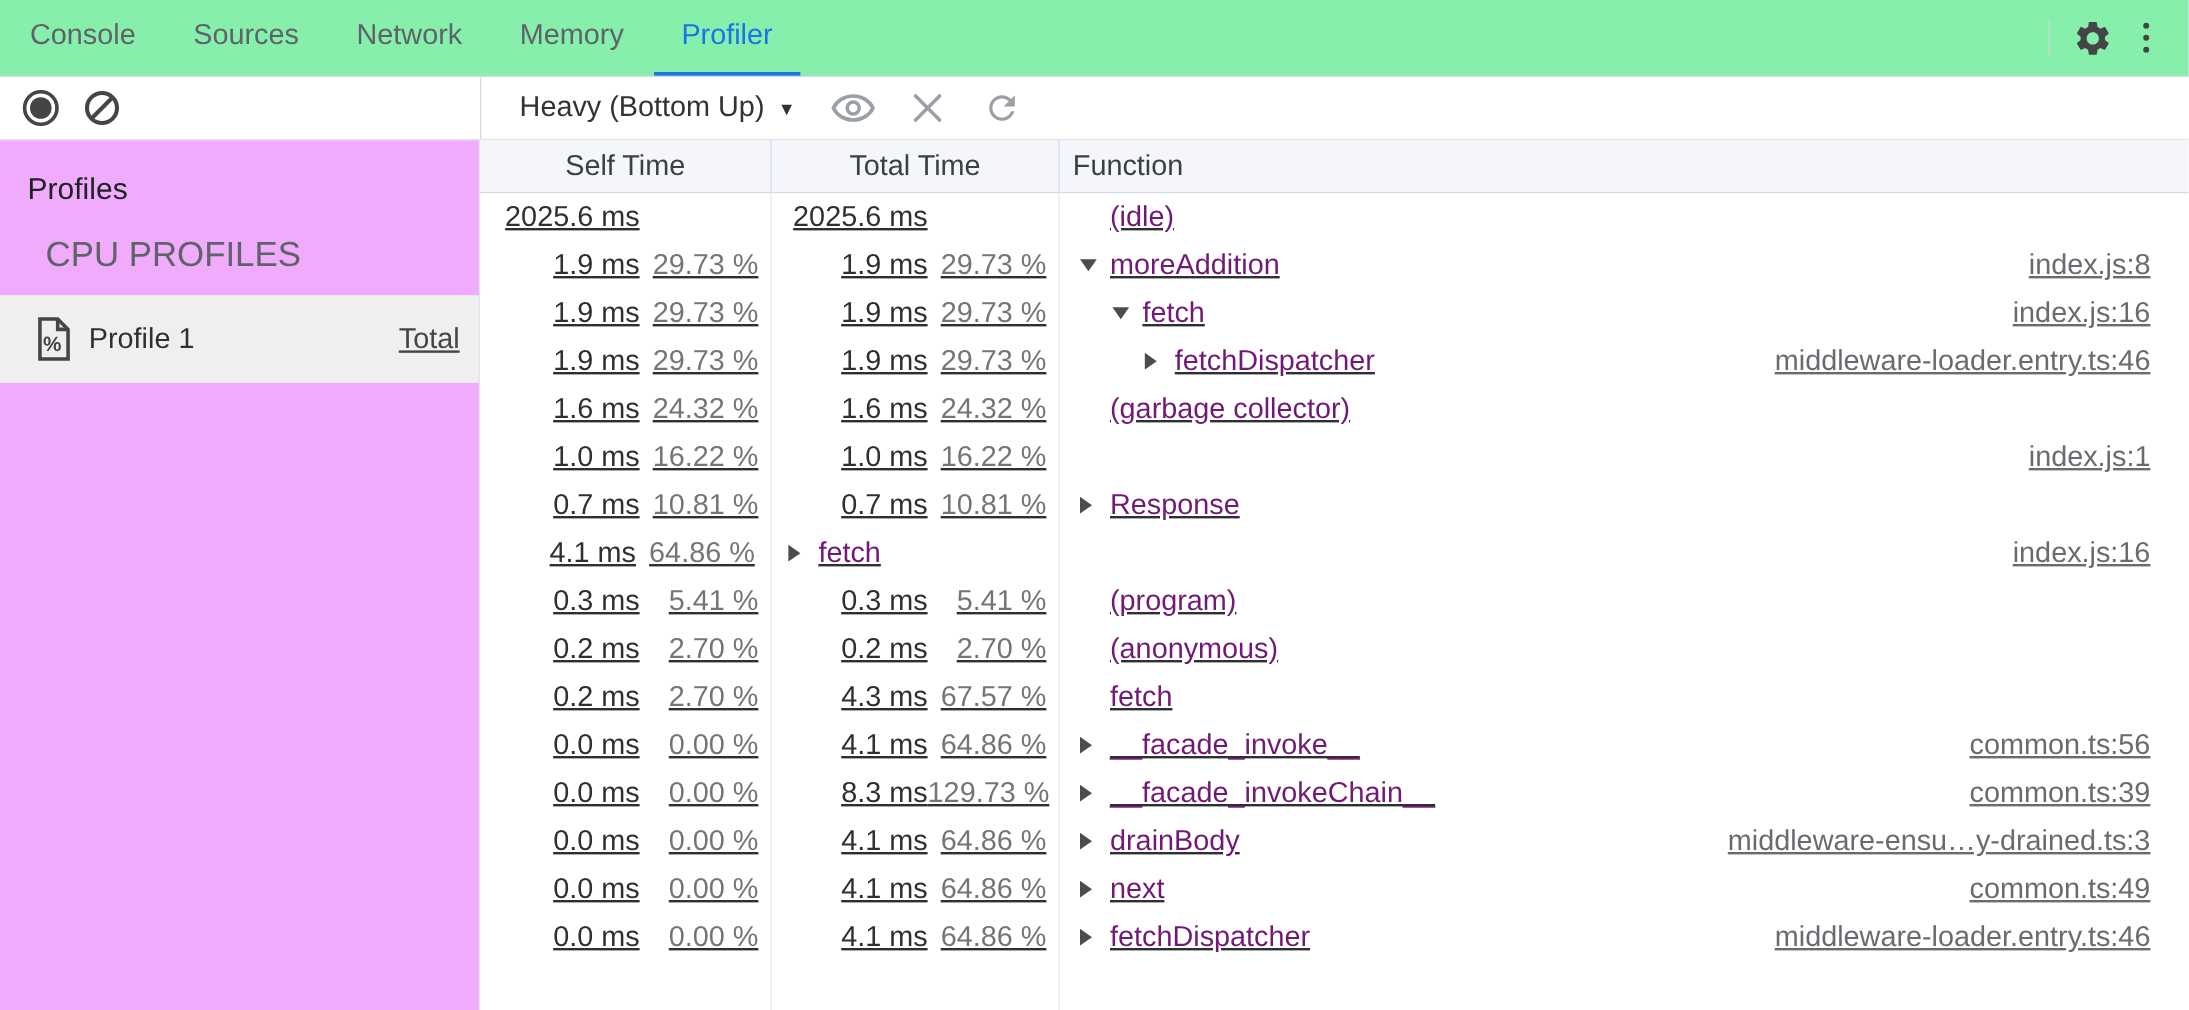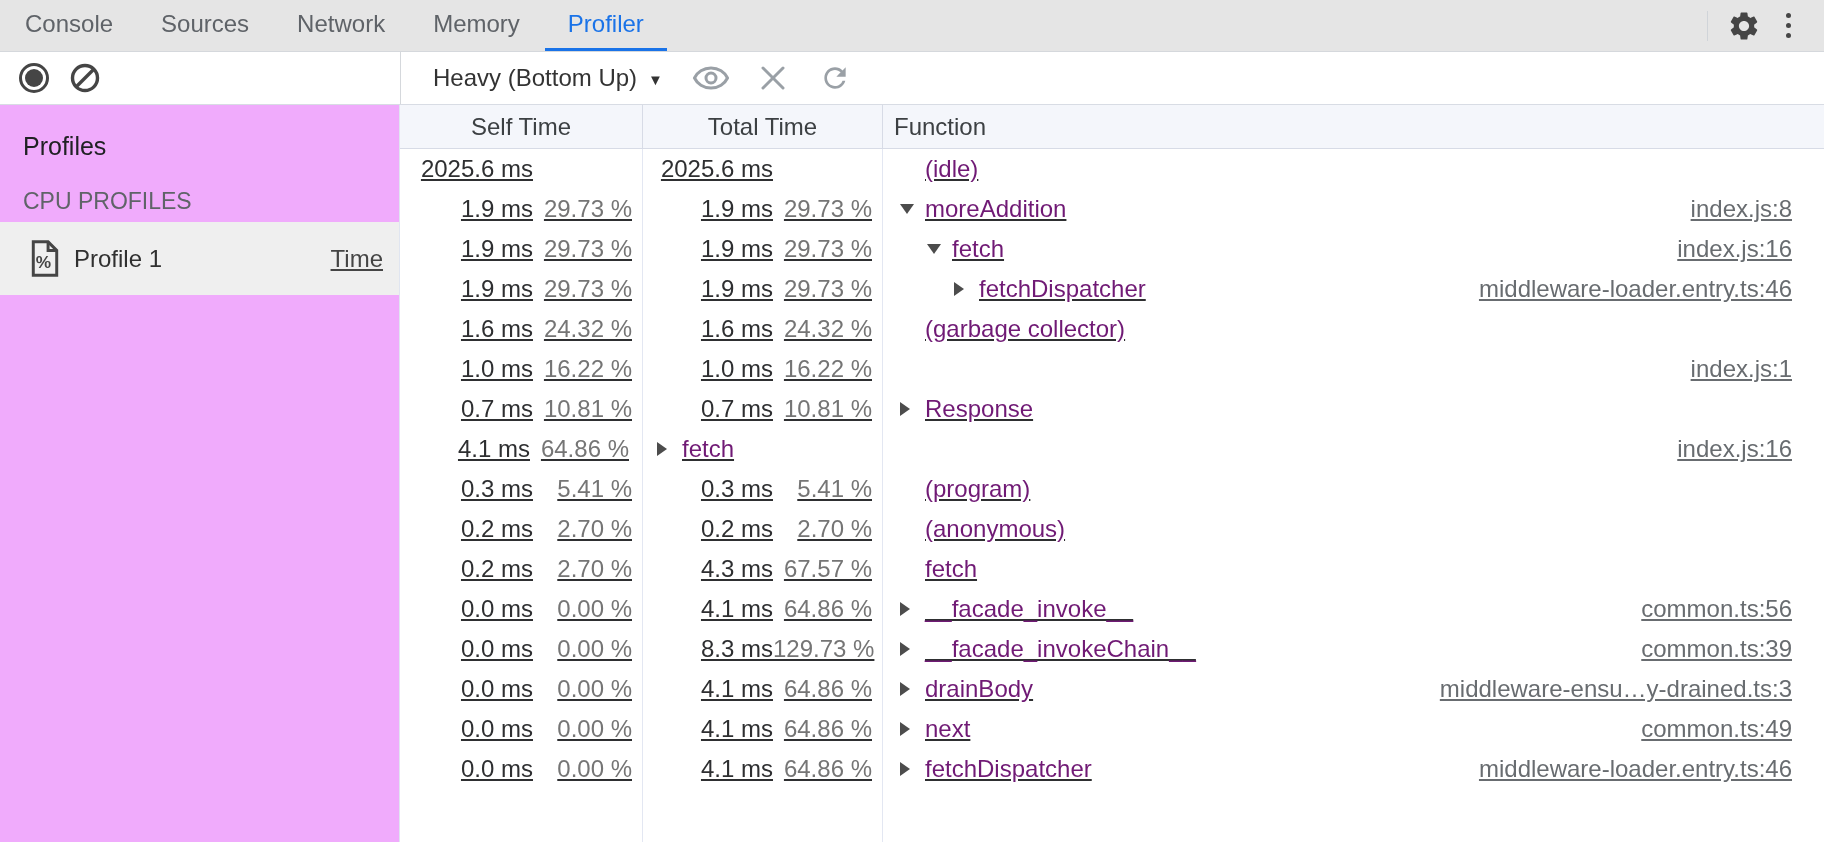--- a/index.html
+++ b/index.html
@@ -1,21 +1,21 @@
 <!DOCTYPE html>
 <html><head>
 <meta charset="utf-8">
 <style>
   html,body{margin:0;padding:0;background:#fff;}
   body{width:1824px;height:842px;overflow:hidden;font-family:"Liberation Sans",sans-serif;
        -webkit-font-smoothing:antialiased;color:#2e2f31;}
   *{box-sizing:border-box;}
 
   
-  .tabbar{height:52px;background:#e5e5e5;border-bottom:1px solid #d5d8dc;display:flex;align-items:stretch;}
+  .tabbar{height:64px;background:#86efac;border-bottom:1px solid #d5d8dc;display:flex;align-items:stretch;}
   .tab{display:flex;align-items:center;padding:0 23px;font-size:24px;color:#5f6368;
        border-bottom:3px solid transparent;cursor:default;margin-left:2px;}
   .tab.active{color:#1a73e8;border-bottom-color:#1a73e8;}
   .tabbar-right{margin-left:auto;display:flex;align-items:center;padding-right:14px;}
   .tb-divider{width:1px;height:30px;background:#d0d4d9;margin-right:14px;}
   .icon-btn{width:44px;height:44px;display:flex;align-items:center;justify-content:center;}
   .kebab{display:flex;flex-direction:column;gap:5px;}
   .kebab i{width:5px;height:5px;border-radius:50%;background:#454545;}
 
   
@@ -26,21 +26,21 @@
   .record-icon{width:30px;height:30px;border:3.5px solid #454545;border-radius:50%;position:relative;}
   .record-icon::after{content:'';position:absolute;inset:3px;border-radius:50%;background:#454545;}
   .dropdown{display:flex;align-items:center;gap:11px;font-size:24px;color:#333;}
   .caret{font-size:15px;color:#333;transform:translateY(1px);}
   .tool-icons{display:flex;align-items:center;gap:18px;}
 
   
   .content{display:flex;height:737px;}
   .sidebar{width:400px;border-right:1px solid #e0e5f0;padding-top:26px;flex:0 0 400px;background:#f0abfc;}
   .profiles-heading{font-size:25px;line-height:30px;color:#202124;padding-left:23px;margin-bottom:26px;}
-  .cpu-label{font-size:23px;line-height:28px;color:#5f6368;padding-left:23px;margin-bottom:7px;}
+  .cpu-label{font-size:29px;line-height:28px;color:#5f6368;padding-left:38px;margin-bottom:19px;}
   .profile-row{height:73px;background:#efefef;display:flex;align-items:center;padding:0 16px 0 30px;}
   .profile-name{font-size:24px;color:#303030;margin-left:14px;}
   .save-link{margin-left:auto;font-size:24px;color:#454545;text-decoration:underline;cursor:pointer;}
 
   
   .main{flex:1;display:flex;flex-direction:column;min-width:0;}
   .grid-header{display:flex;height:44px;background:#f4f6fb;border-bottom:1px solid #d7dbe6;}
   .gh-cell{display:flex;align-items:center;justify-content:center;font-size:24px;color:#3c4043;
            border-right:1px solid #d7dbe6;}
   .gh-self{width:243px;}
@@ -147,21 +147,21 @@
     <div class="cpu-label">CPU PROFILES</div>
     <div class="profile-row">
       <span style="display:flex;">
         <svg width="30" height="37" viewBox="0 0 24 30" fill="none" stroke="#454545" stroke-width="2.4">
           <path d="M2.5 1.5h12l7 7v20h-19z"></path>
           <path d="M14.5 1.5v7h7"></path>
           <text x="4.5" y="23" stroke="none" fill="#454545" font-size="14" font-weight="bold" font-family="Liberation Sans, sans-serif">%</text>
         </svg>
       </span>
       <span class="profile-name">Profile 1</span>
-      <span class="save-link">Time</span>
+      <span class="save-link">Total</span>
     </div>
   </div>
 
   <div class="main">
     <div class="grid-header">
       <div class="gh-cell gh-self">Self Time</div>
       <div class="gh-cell gh-total">Total Time</div>
       <div class="gh-cell gh-fn">Function</div>
     </div>
     <div class="grid-body">

